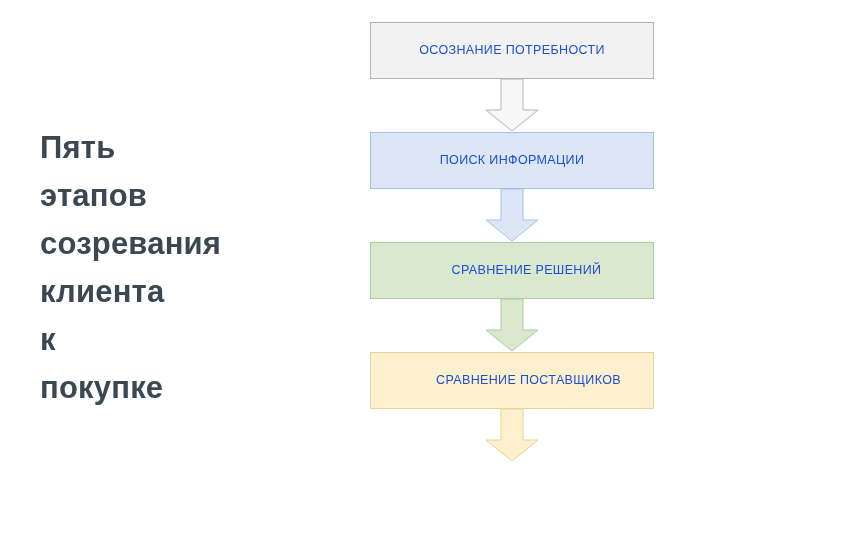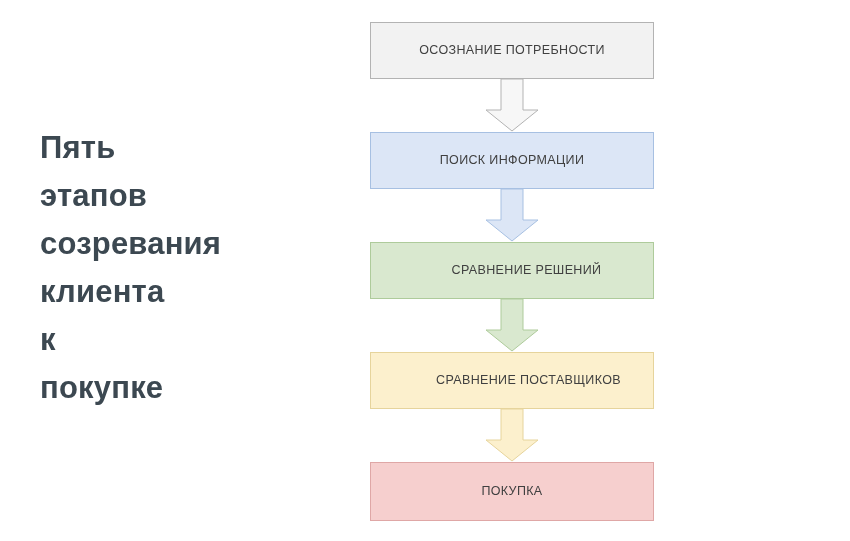--- a/index.html
+++ b/index.html
@@ -52,21 +52,21 @@
     box-sizing: border-box;
     border: 1px solid #b3b3b3;
     display: flex;
     align-items: center;
     justify-content: center;
   }
 
   .stage-label {
     font-size: 12.5px;
     line-height: 1.2;
-    color: #404040;
+    color: #1d4ed8;
     letter-spacing: 0.35px;
     text-align: right;
     white-space: nowrap;
   }
 
   
   .stage-0 { top: 0px;   height: 57px; }
   .stage-1 { top: 110px; height: 57px; }
   .stage-2 { top: 220px; height: 57px; }
   .stage-3 { top: 330px; height: 57px; }
@@ -133,18 +133,15 @@
     <div class="stage stage-3" style="background: rgb(252, 240, 205); border-color: rgb(230, 212, 156); padding-left: 33px;">
       <span class="stage-label">СРАВНЕНИЕ ПОСТАВЩИКОВ</span>
     </div>
 
     <div class="arrow arrow-3">
       <svg viewBox="0 0 54 53" xmlns="http://www.w3.org/2000/svg">
         <polygon points="16,0 38,0 38,31 53,31 27,52 1,31 16,31" stroke-width="1" stroke-linejoin="miter" fill="#fcf0cd" stroke="#e6d49c"></polygon>
       </svg>
     </div>
 
-    <div class="stage stage-4" style="background: rgb(246, 207, 206); border-color: rgb(223, 167, 166);">
-      <span class="stage-label">ПОКУПКА</span>
-    </div>
 
   </div>
 </div>
 
 </body></html>

